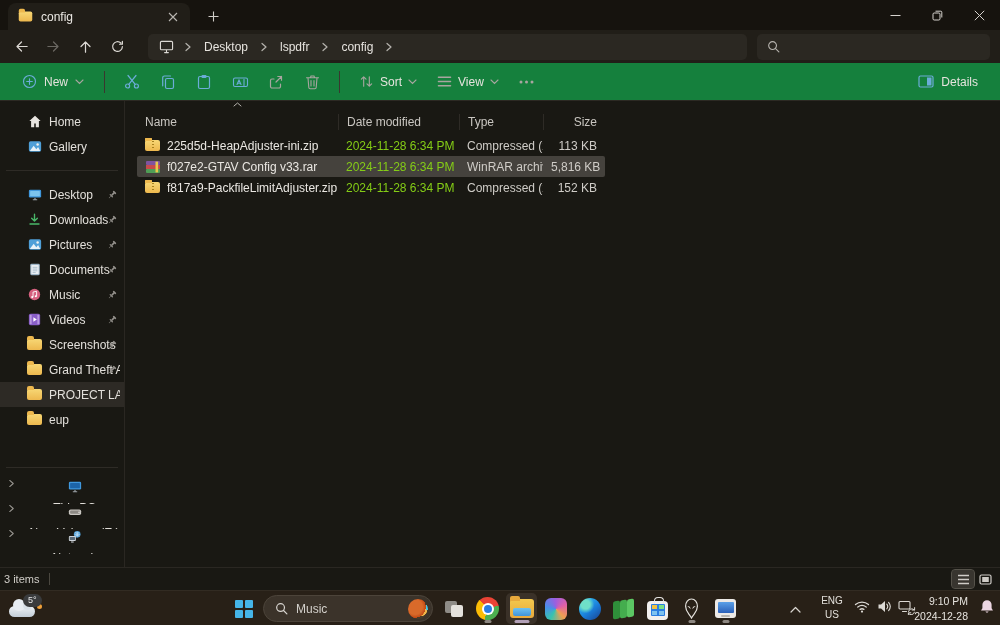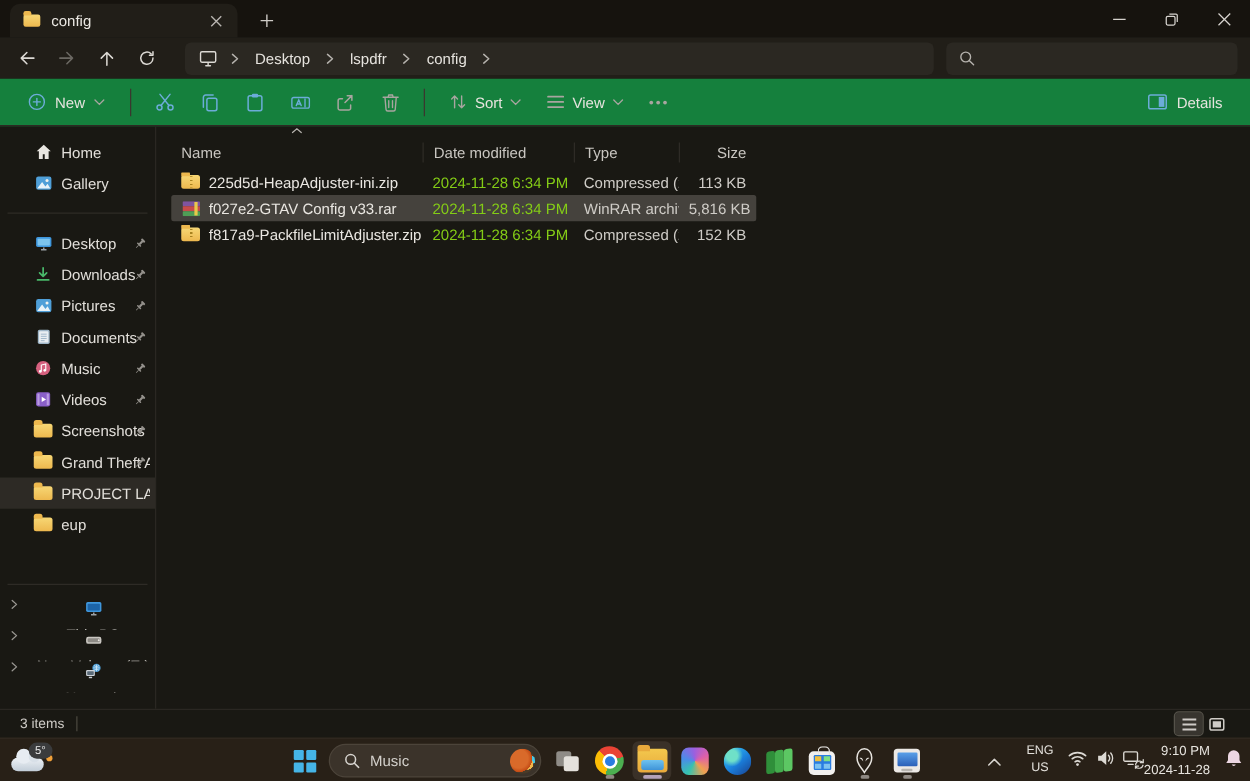--- a/index.html
+++ b/index.html
@@ -82,21 +82,21 @@
   .rows { margin-top:3px; }
   .row { display:flex; height:21px; align-items:center; width:468px; border-radius:2px; }
   .row.selected { background:#45423d; }
   .rcell { padding:0 8px; white-space:nowrap; overflow:hidden; font-size:12px; }
   .rcell.name { width:201px; display:flex; align-items:center; gap:7px; color:#eae7e2; }
   .rcell.date { width:121px; color:#84cc16; }
   .rcell.type { width:84px; color:#cfccc7; text-overflow:clip; }
   .rcell.size { width:62px; color:#cfccc7; text-align:right; }
 
   
-  .statusbar { height:23px; border-top:1px solid #2a2722; display:flex; align-items:center; padding:0 16px; flex-shrink:0; }
+  .statusbar { height:23px; border-top:1px solid #2a2722; display:flex; align-items:center; padding:0 4px; flex-shrink:0; }
   .status-count { color:#cfccc7; font-size:11px; padding-right:10px; border-right:1px solid #4a473f; }
   .status-spacer { flex:1; }
   .view-toggle { width:22px; height:18px; display:flex; align-items:center; justify-content:center; border-radius:3px; color:#cfccc7; }
   .view-toggle.active { background:#38352f; outline:1px solid #55524a; }
 
   
   .taskbar { position:absolute; left:0; top:590px; width:1000px; height:35px; background:#282017; border-top:1px solid rgba(255,255,255,.05); }
   .tb-item { position:absolute; top:2px; width:31px; height:31px; border-radius:5px; display:flex; align-items:center; justify-content:center; }
   .tb-item.active-app { background:#3a3128; }
   .run-dash { position:absolute; bottom:1px; left:50%; transform:translateX(-50%); height:3px; border-radius:2px; background:#8d8781; width:7px; }
@@ -781,21 +781,21 @@
   </div>
   <div class="tray-ic" style="right:84px">
     <svg width="18" height="15" viewBox="0 0 18 15">
         <rect x="1" y="1.5" width="11" height="7.5" rx="1" stroke="currentColor" fill="none" stroke-width="1.1"></rect>
         <path d="M4.5 11.5h4" stroke="currentColor" stroke-width="1.1" stroke-linecap="round"></path>
         <path d="M10.5 11.5a3.4 3.4 0 0 1 5.8-1.6M16.6 7.6v2.4h-2.4M16.4 12.2a3.4 3.4 0 0 1-5.8 1.4M10.4 15v-2.2h2.4" stroke="currentColor" stroke-width="1" fill="none" stroke-linecap="round"></path>
       </svg>
   </div>
   <div class="tray-clock">
     <div>9:10 PM</div>
-    <div>2024-11-28</div>
+    <div>2024-12-28</div>
   </div>
   <div class="tray-bell">
     <svg width="14" height="15" viewBox="0 0 14 15">
         <path d="M7 1.2a4.6 4.6 0 0 0-4.6 4.6v3.4L1 11.4h12l-1.4-2.2V5.8A4.6 4.6 0 0 0 7 1.2z" fill="currentColor"></path>
         <path d="M5.4 12.6a1.7 1.7 0 0 0 3.2 0z" fill="currentColor"></path>
       </svg>
   </div>
 </div>
 
 </body></html>

